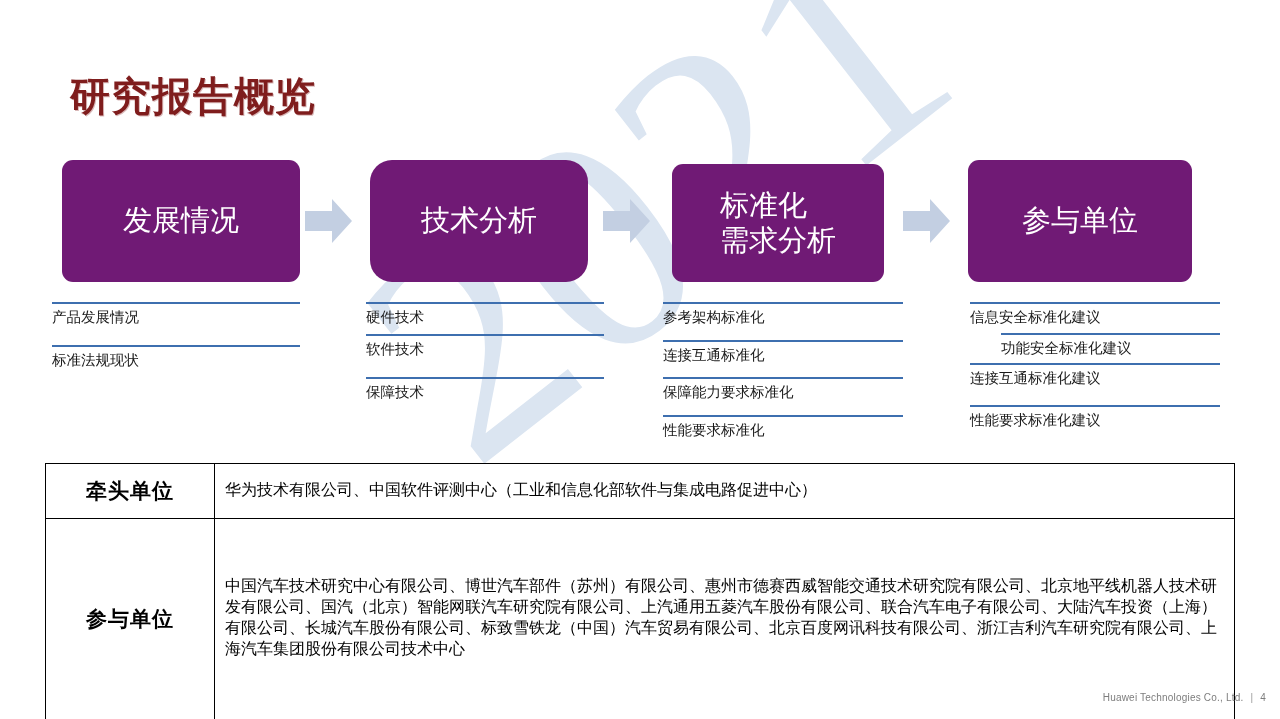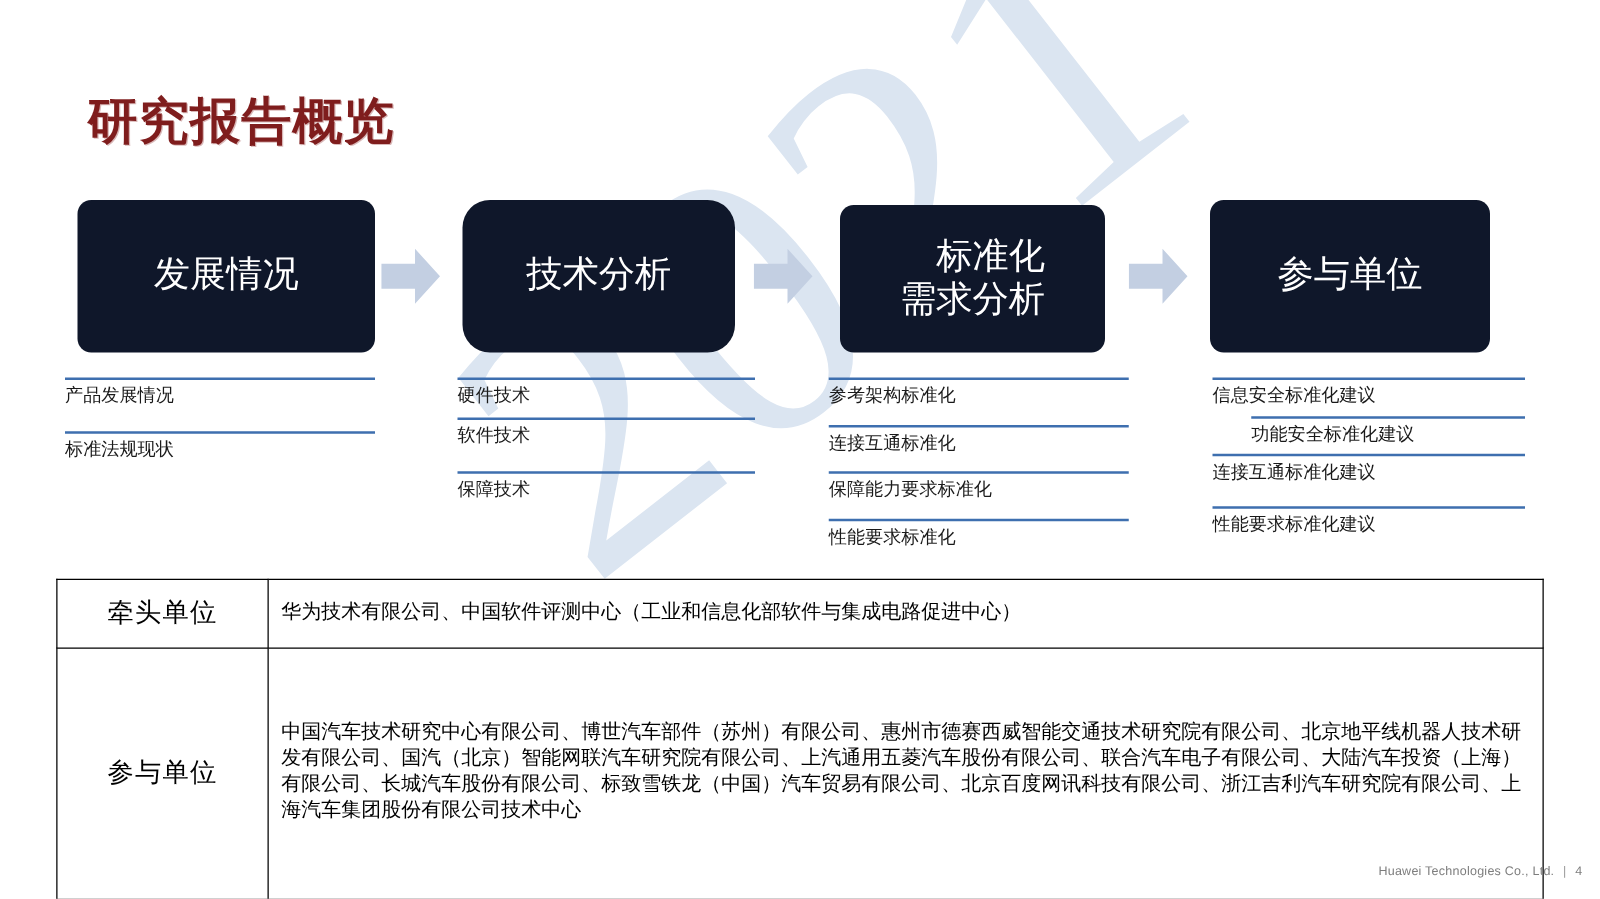--- a/index.html
+++ b/index.html
@@ -56,27 +56,27 @@
 
   
   #flow {
     position: absolute;
     left: 0; top: 0;
     width: 1280px; height: 470px;
     z-index: 2;
   }
   .flow-box {
     position: absolute;
-    background: #0f172a;
+    background: #701a75;
     border-radius: 11px;
     color: #ffffff;
     display: flex;
     align-items: center;
     justify-content: center;
-    text-align: right;
+    text-align: left;
     line-height: 1.22;
     font-size: 29px;
     box-sizing: border-box;
   }
   .flow-box .bx-line { display: block; }
 
   .arrow {
     position: absolute;
     width: 48px;
     height: 46px;
@@ -115,21 +115,21 @@
     vertical-align: middle;
     padding: 4px 8px 6px 10px;
     font-size: 16px;
     line-height: 1.30;
     color: #000;
     background: transparent;
   }
   #org-table td.label-cell {
     width: 160px;
     text-align: center;
-    font-weight: normal;
+    font-weight: bold;
     font-size: 21px;
     letter-spacing: 1px;
     padding: 4px 4px;
   }
   #org-table td.body-cell {
     text-align: left;
     word-break: break-all;
   }
   #org-table tr.row-lead td { height: 44px; }
   #org-table tr.row-members td { height: 190px; }

